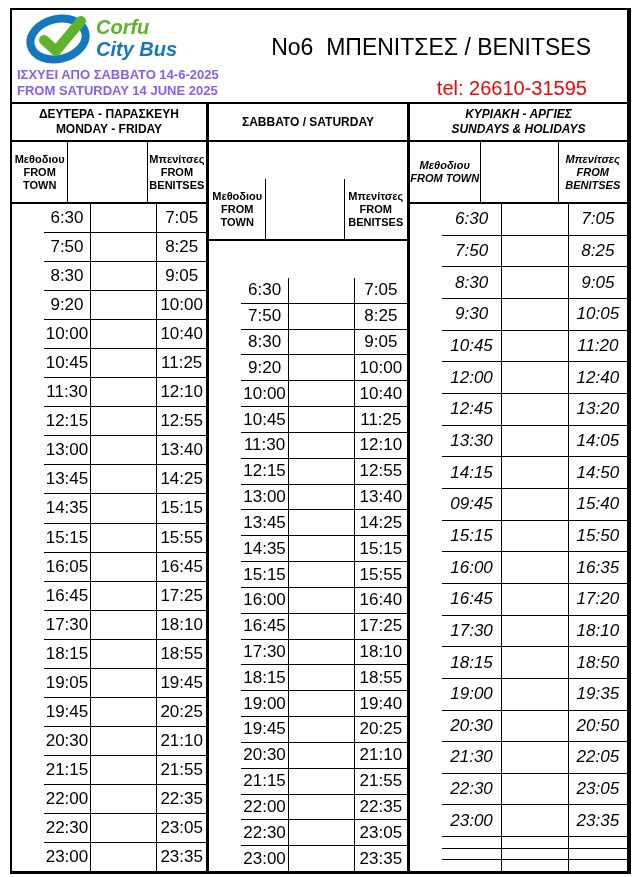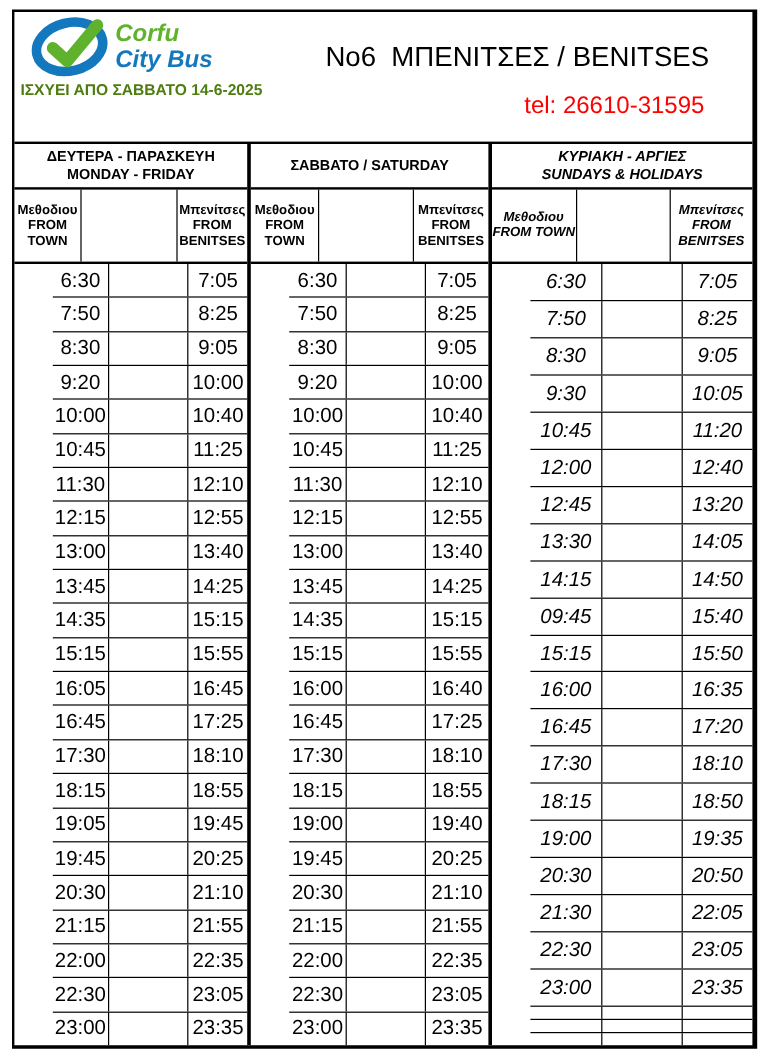--- a/index.html
+++ b/index.html
@@ -7,30 +7,30 @@
   .page {
     position:relative; width:637px; height:877px; background:#ffffff;
     font-family:"Liberation Sans", sans-serif; color:#000; overflow:hidden;
   }
   .sheet {
     position:absolute; left:10px; top:8px; width:621px; height:866px;
     border:2px solid #000; border-right-width:4px; border-bottom-width:3px;
     display:flex; flex-direction:column; background:#fff;
   }
   
-  .header { position:relative; height:108px; flex:0 0 auto; }
+  .header { position:relative; height:92px; flex:0 0 auto; }
   .logo { position:absolute; left:14px; top:2px; }
   .validity { position:absolute; left:5px; top:57px; font-weight:bold; font-size:13px; line-height:16px; }
   .route-title { position:absolute; top:24px; right:36px; font-weight:normal; font-size:23px; white-space:pre; }
   .phone { position:absolute; top:67px; right:40px; font-size:20px; }
   
   .grid { flex:1 1 auto; display:flex; border-top:2px solid #000; }
   .section { display:flex; flex-direction:column; }
   .sec0 { width:194px; }
-  .sec1 { width:201px; border-left:3px solid #000; }
+  .sec1 { width:201px; border-left:3px solid #000;gap:37px; }
   .sec2 { flex:1; border-left:3px solid #000;font-style:italic; }
   .sec-title {
     height:38px; border-bottom:2px solid #000; display:flex; flex-direction:column;
     justify-content:center; align-items:center; text-align:center;
     font-weight:bold; font-size:12px; line-height:15px;
   }
   .col-heads { height:62px; border-bottom:2px solid #000; display:flex; flex:0 0 auto; }
   .col-head {
     display:flex; align-items:center; justify-content:center; text-align:center;
     font-weight:bold; font-size:11px; line-height:13px; white-space:pre-line;
@@ -59,22 +59,23 @@
         <g>
           <ellipse cx="32" cy="27" rx="28" ry="20" fill="none" stroke="#1478be" stroke-width="8" transform="rotate(-14 32 27)"></ellipse>
         </g>
         <g>
           <path d="M 18 28 L 30 39 L 55 9" fill="none" stroke="#5fb32c" stroke-width="10" stroke-linecap="round" stroke-linejoin="round"></path>
         </g>
         <text x="70" y="22" font-family="Liberation Sans, sans-serif" font-size="20" font-weight="bold" font-style="italic" fill="#5fb32c">Corfu</text>
         <text x="70" y="44" font-family="Liberation Sans, sans-serif" font-size="20" font-weight="bold" font-style="italic" fill="#1478be">City Bus</text>
       </svg>
 
-      <div class="validity" style="color:#4d7c0f">
+      <div class="validity" style="color:#8b5cf6">
         <div>ΙΣΧΥΕΙ ΑΠΟ ΣΑΒΒΑΤΟ 14-6-2025</div>
+        <div>FROM SATURDAY 14 JUNE 2025</div>
       </div>
 
       <div class="route-title">Νο6  ΜΠΕΝΙΤΣΕΣ / BENITSES</div>
       <div class="phone" style="color:#ff0000">tel: 26610-31595</div>
     </div>
 
     <div class="grid">
 
       <div class="section sec0">
         <div class="sec-title">

